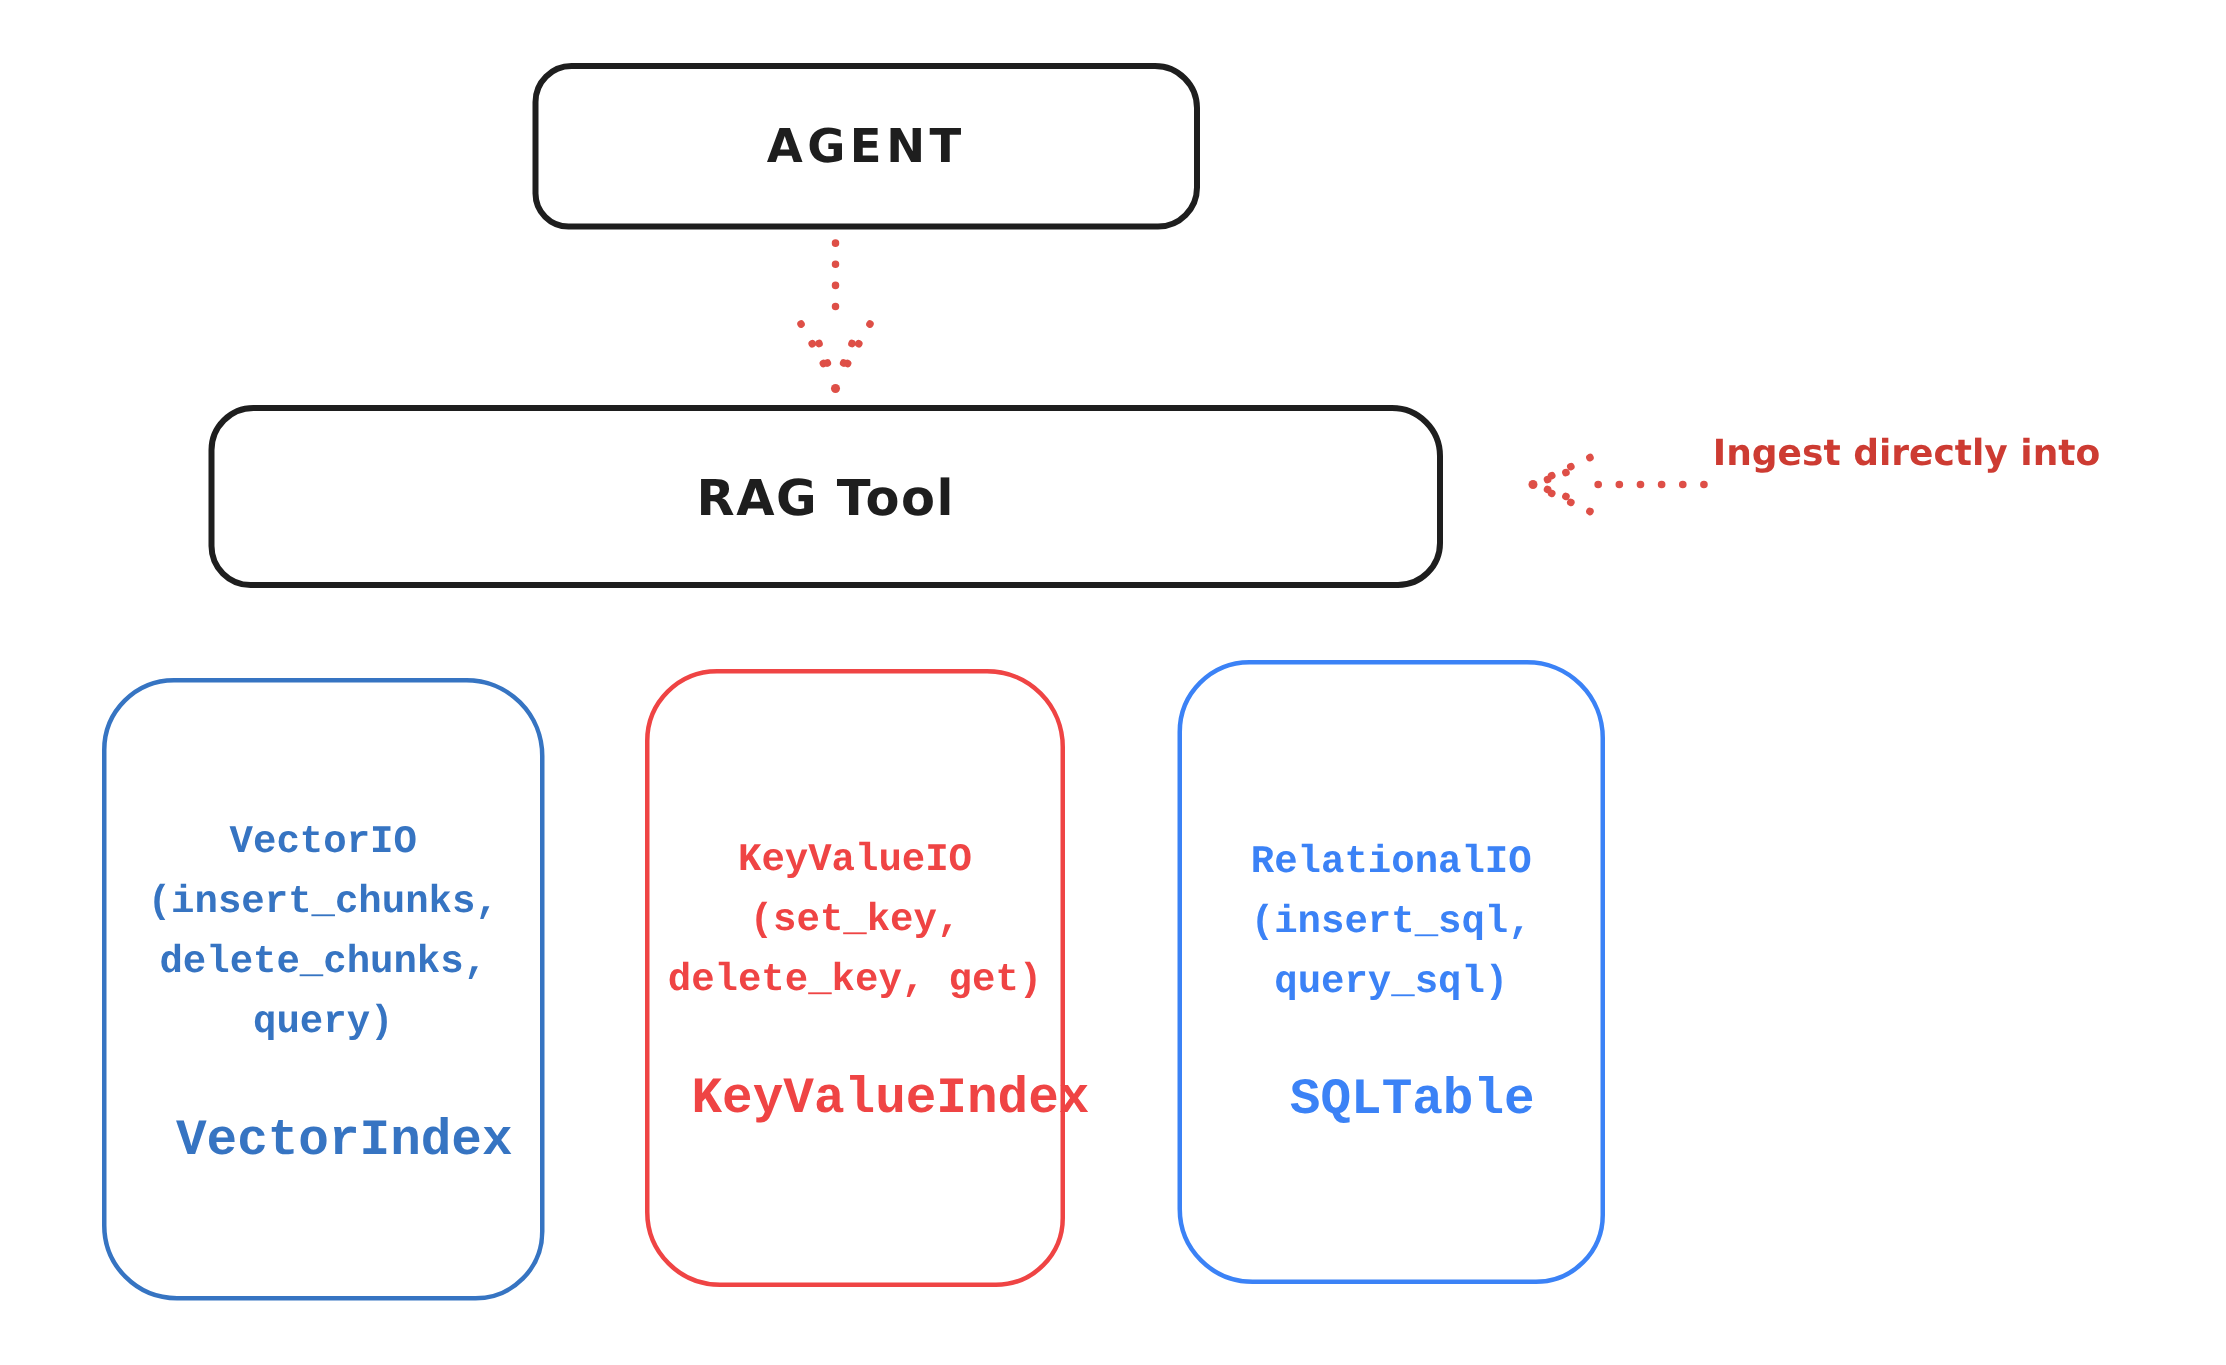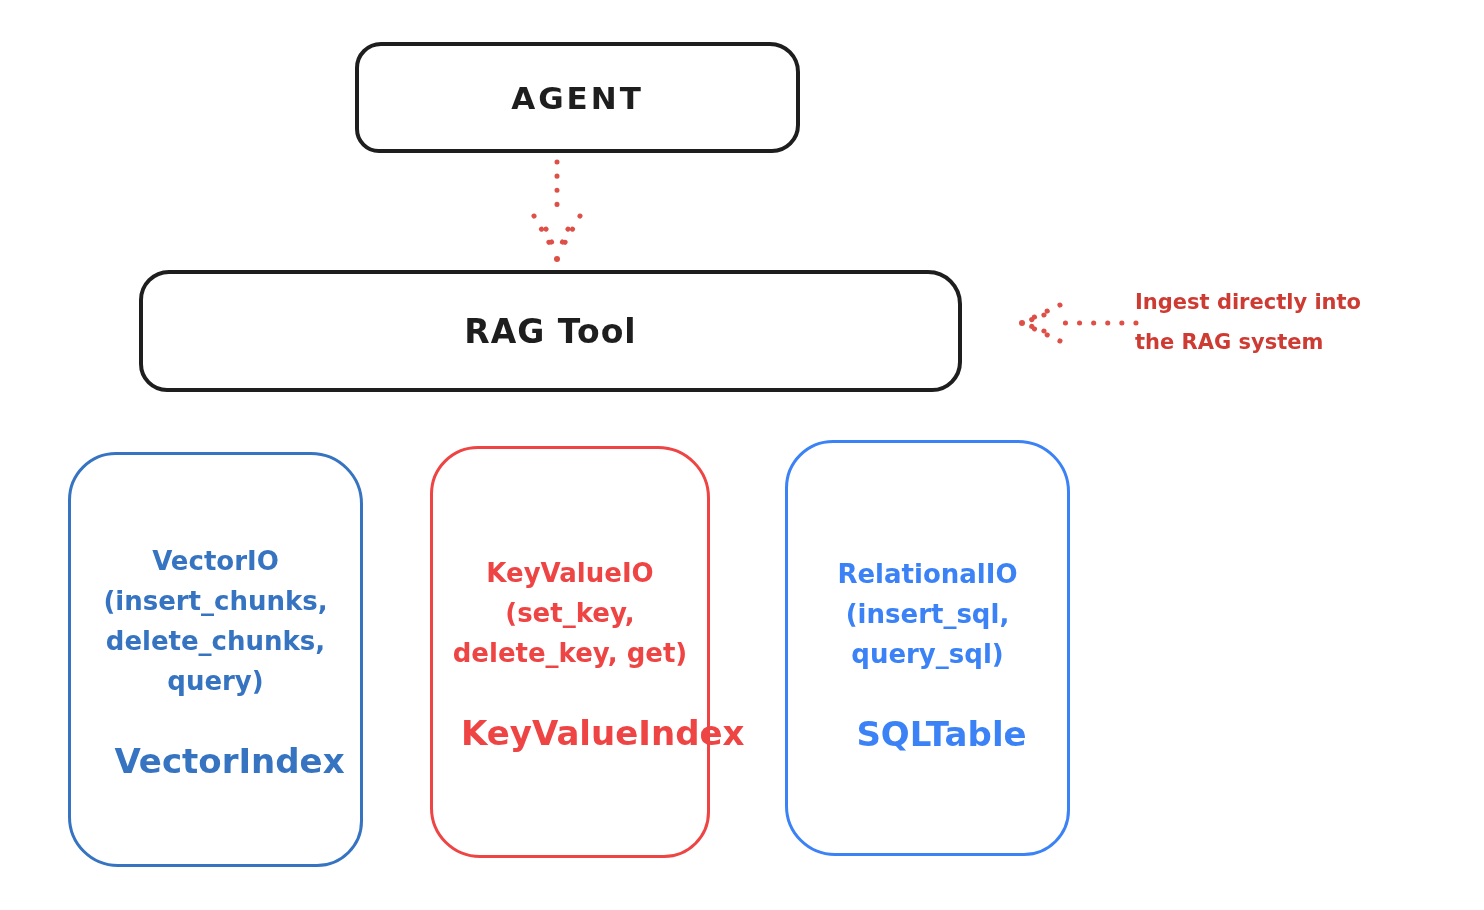--- a/index.html
+++ b/index.html
@@ -38,35 +38,37 @@
   }
   .rag .node-label { font-size: 33px; letter-spacing: 1px; }
   .arrow { position: absolute; }
   .arrow path {
     fill: none;
     stroke: currentColor;
     stroke-linecap: round;
   }
   .annotation {
     position: absolute;
-    left: 1135px; top: 282px;
+    left: 1106px; top: 282px;
     width: 330px;
-    font-size: 21px;
+    text-align: center;
+    font-size: 24px;
     font-weight: bold;
     line-height: 40px;
     white-space: nowrap;
   }
   .card {
     position: absolute;
     border: 3.5px solid currentColor;
     border-radius: 48px 52px 46px 50px;
     background: #ffffff;
     box-sizing: border-box;
     text-align: center;
     font-weight: bold;
+    font-family: Liberation Mono, monospace;
   }
   .card-vector     { left: 68px;  top: 452px; width: 295px; height: 415px; }
   .card-keyvalue   { left: 430px; top: 446px; width: 280px; height: 412px; }
   .card-relational { left: 785px; top: 440px; width: 285px; height: 416px; }
   .card-body { font-size: 26px; line-height: 40px; }
   .card-vector .card-body     { margin-top: 86px;  }
   .card-keyvalue .card-body   { margin-top: 104px; }
   .card-relational .card-body { margin-top: 111px; }
   .card-footer {
     margin-top: 40px;
@@ -101,21 +103,20 @@
     <path d="M122 27 L44 27" stroke-width="5" stroke-dasharray="0.1 14"></path>
     <path d="M46 9 L8 27" stroke-width="5" stroke-dasharray="0.1 14"></path>
     <path d="M46 45 L8 27" stroke-width="5" stroke-dasharray="0.1 14"></path>
     <path d="M30 19 L9 27" stroke-width="5" stroke-dasharray="0.1 13"></path>
     <path d="M30 35 L9 27" stroke-width="5" stroke-dasharray="0.1 13"></path>
     <path d="M8 27 L8 27" stroke-width="6" stroke-dasharray="0.1 20"></path>
   </svg>
 
   <div class="annotation" style="color: rgb(205, 59, 50);">
     <div>Ingest directly into</div>
-    <div>the RAG system</div>
   </div>
 
   <div class="card card-vector" style="color: rgb(54, 116, 194);">
     <div class="card-body">
       <div>VectorIO</div>
       <div>(insert_chunks,</div>
       <div>delete_chunks,</div>
       <div>query)</div>
     </div>
     <div class="card-footer">VectorIndex</div>

